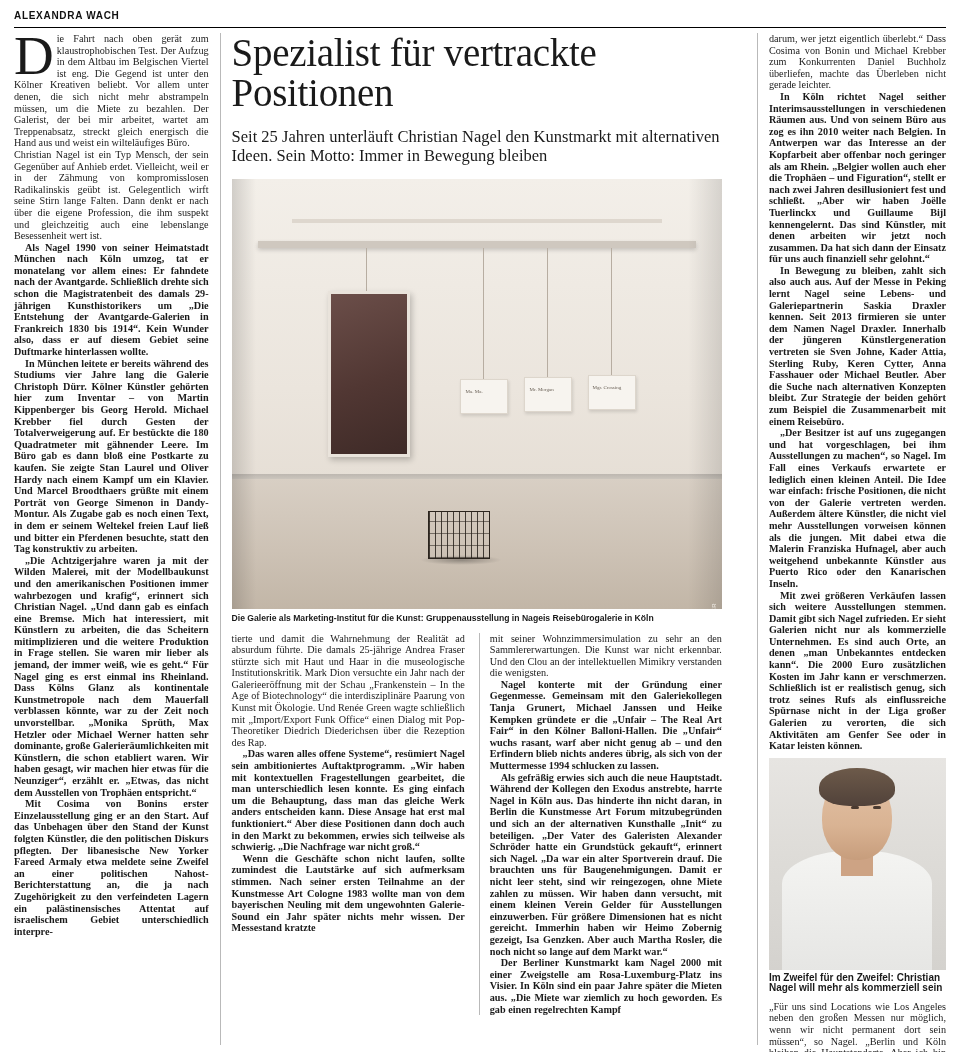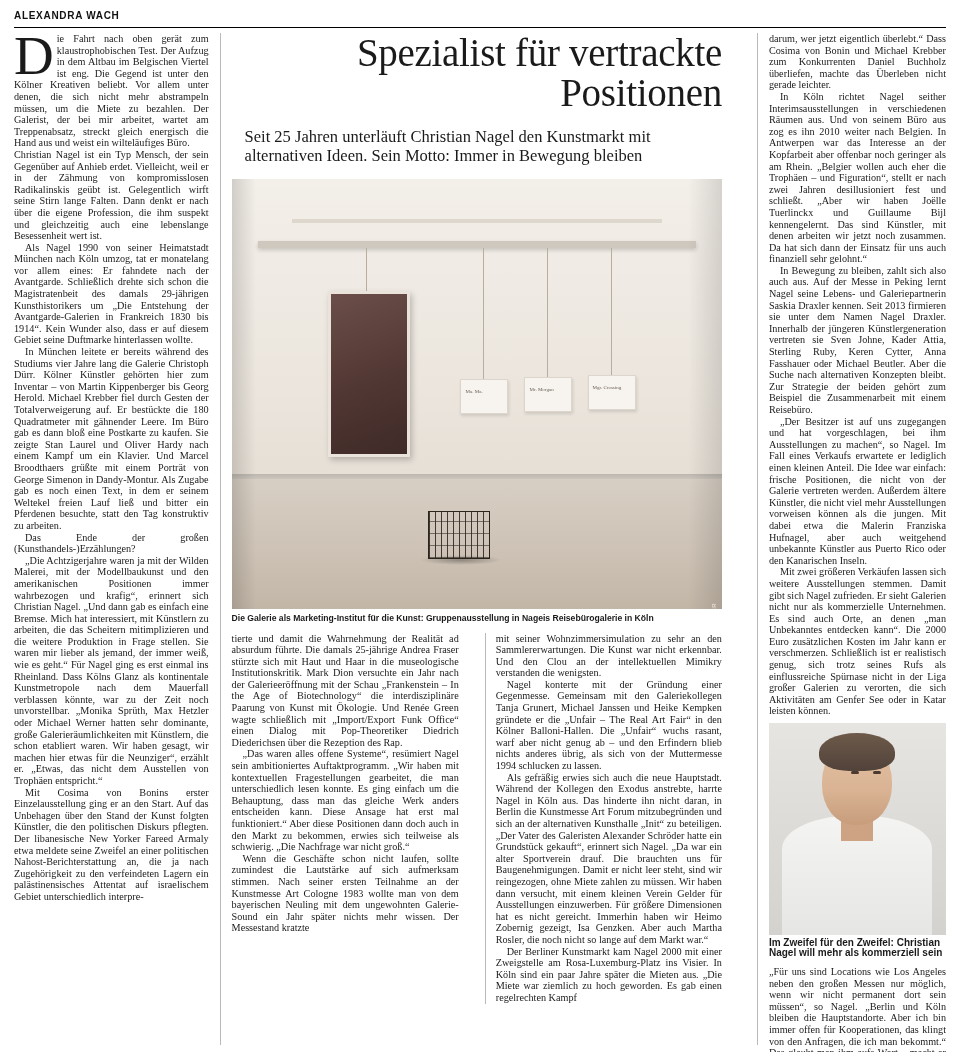--- a/index.html
+++ b/index.html
@@ -53,21 +53,21 @@
 
   p.body {
     margin: 0;
     font-size: 10.2px;
     line-height: 11.6px;
     text-align: justify;
     text-justify: inter-word;
     hyphens: auto;
     -webkit-hyphens: auto;
   }
-  p.body + p.body { text-indent: 11px; }
+  p.body + p.body { text-indent: 11px; font-weight: bold; }
 
   
   .dropcap-para {
     margin: 0;
     font-size: 10.2px;
     line-height: 11.6px;
     text-align: justify;
     hyphens: auto;
   }
   .dropcap {
@@ -78,26 +78,25 @@
     padding: 2px 3px 0 0;
     font-weight: normal;
   }
 
   .headline {
     font-size: 39px;
     line-height: 40px;
     font-weight: normal;
     margin: 0 0 14px 0;
     letter-spacing: -0.3px;
-    text-align: right;
   }
   .standfirst {
     font-size: 16.5px;
     line-height: 19px;
-    margin: 0 0 14px 13px;
+    margin: 0 0 14px 0;
     font-weight: normal;
   }
 
   .figure {
     position: relative;
     margin: 0 16px 4px 0;
     width: 100%;
   }
   .photo {
     position: relative;
@@ -215,21 +214,21 @@
   }
   .caption {
     font-family: "Liberation Sans", sans-serif;
     font-size: 8.6px;
     line-height: 10.5px;
     font-weight: bold;
     margin: 4px 0 9px 0;
   }
   .sub-cols {
     display: flex;
-    gap: 16px;
+    gap: 4px;
   }
   .sub-col {
     width: 50%;
     box-sizing: border-box;
   }
   .sub-col.first { padding-right: 10px; }
   .sub-col.second { padding-left: 10px; border-left: 0.6px solid #b9b9b9; }
 
   .portrait-wrap {
     position: relative;
@@ -314,21 +313,20 @@
 
   <div class="grid">
 
     <div class="col col-1">
       <p class="dropcap-para">
         <span class="dropcap">D</span><span>ie Fahrt nach oben gerät zum klaustrophobischen Test. Der Aufzug in dem Altbau im Belgischen Viertel ist eng. Die Gegend ist unter den Kölner Kreativen beliebt. Vor allem unter denen, die sich nicht mehr abstrampeln müssen, um die Miete zu bezahlen. Der Galerist, der bei mir arbeitet, wartet am Treppenabsatz, streckt gleich energisch die Hand aus und weist ein wilteläufiges Büro.</span>
       </p>
       <p class="body">Christian Nagel ist ein Typ Mensch, der sein Gegenüber auf Anhieb erdet. Vielleicht, weil er in der Zähmung von kompromisslosen Radikalinskis geübt ist. Gelegentlich wirft seine Stirn lange Falten. Dann denkt er nach über die eigene Profession, die ihm suspekt und gleichzeitig auch eine lebenslange Besessenheit wert ist.</p>
       <p class="body">Als Nagel 1990 von seiner Heimatstadt München nach Köln umzog, tat er monatelang vor allem eines: Er fahndete nach der Avantgarde. Schließlich drehte sich schon die Magistratenbeit des damals 29-jährigen Kunsthistorikers um „Die Entstehung der Avantgarde-Galerien in Frankreich 1830 bis 1914“. Kein Wunder also, dass er auf diesem Gebiet seine Duftmarke hinterlassen wollte.</p>
       <p class="body">In München leitete er bereits während des Studiums vier Jahre lang die Galerie Christoph Dürr. Kölner Künstler gehörten hier zum Inventar – von Martin Kippenberger bis Georg Herold. Michael Krebber fiel durch Gesten der Totalverweigerung auf. Er bestückte die 180 Quadratmeter mit gähnender Leere. Im Büro gab es dann bloß eine Postkarte zu kaufen. Sie zeigte Stan Laurel und Oliver Hardy nach einem Kampf um ein Klavier. Und Marcel Broodthaers grüßte mit einem Porträt von George Simenon in Dandy-Montur. Als Zugabe gab es noch einen Text, in dem er seinem Weltekel freien Lauf ließ und bitter ein Pferdenen besuchte, statt den Tag konstruktiv zu arbeiten.</p>
-      <p class="body">Das Ende der großen (Kunsthandels-)Erzählungen?</p>
       <p class="body">„Die Achtzigerjahre waren ja mit der Wilden Malerei, mit der Modellbaukunst und den amerikanischen Positionen immer wahrbezogen und krafig“, erinnert sich Christian Nagel. „Und dann gab es einfach eine Bremse. Mich hat interessiert, mit Künstlern zu arbeiten, die das Scheitern mitimplizieren und die weitere Produktion in Frage stellen. Sie waren mir lieber als jemand, der immer weiß, wie es geht.“ Für Nagel ging es erst einmal ins Rheinland. Dass Kölns Glanz als kontinentale Kunstmetropole nach dem Mauerfall verblassen könnte, war zu der Zeit noch unvorstellbar. „Monika Sprüth, Max Hetzler oder Michael Werner hatten sehr dominante, große Galerieräumlichkeiten mit Künstlern, die schon etabliert waren. Wir haben gesagt, wir machen hier etwas für die Neunziger“, erzählt er. „Etwas, das nicht dem Ausstellen von Trophäen entspricht.“</p>
       <p class="body">Mit Cosima von Bonins erster Einzelausstellung ging er an den Start. Auf das Unbehagen über den Stand der Kunst folgten Künstler, die den politischen Diskurs pflegten. Der libanesische New Yorker Fareed Armaly etwa meldete seine Zweifel an einer politischen Nahost-Berichterstattung an, die ja nach Zugehörigkeit zu den verfeindeten Lagern ein palästinensisches Attentat auf israelischem Gebiet unterschiedlich interpre-</p>
     </div>
 
     <div class="col col-mid col-divider">
       <h1 class="headline">Spezialist für vertrackte Positionen</h1>
       <h2 class="standfirst">Seit 25 Jahren unterläuft Christian Nagel den Kunstmarkt mit alternativen Ideen. Sein Motto: Immer in Bewegung bleiben</h2>
 
       <div class="figure">
         <div class="photo">

